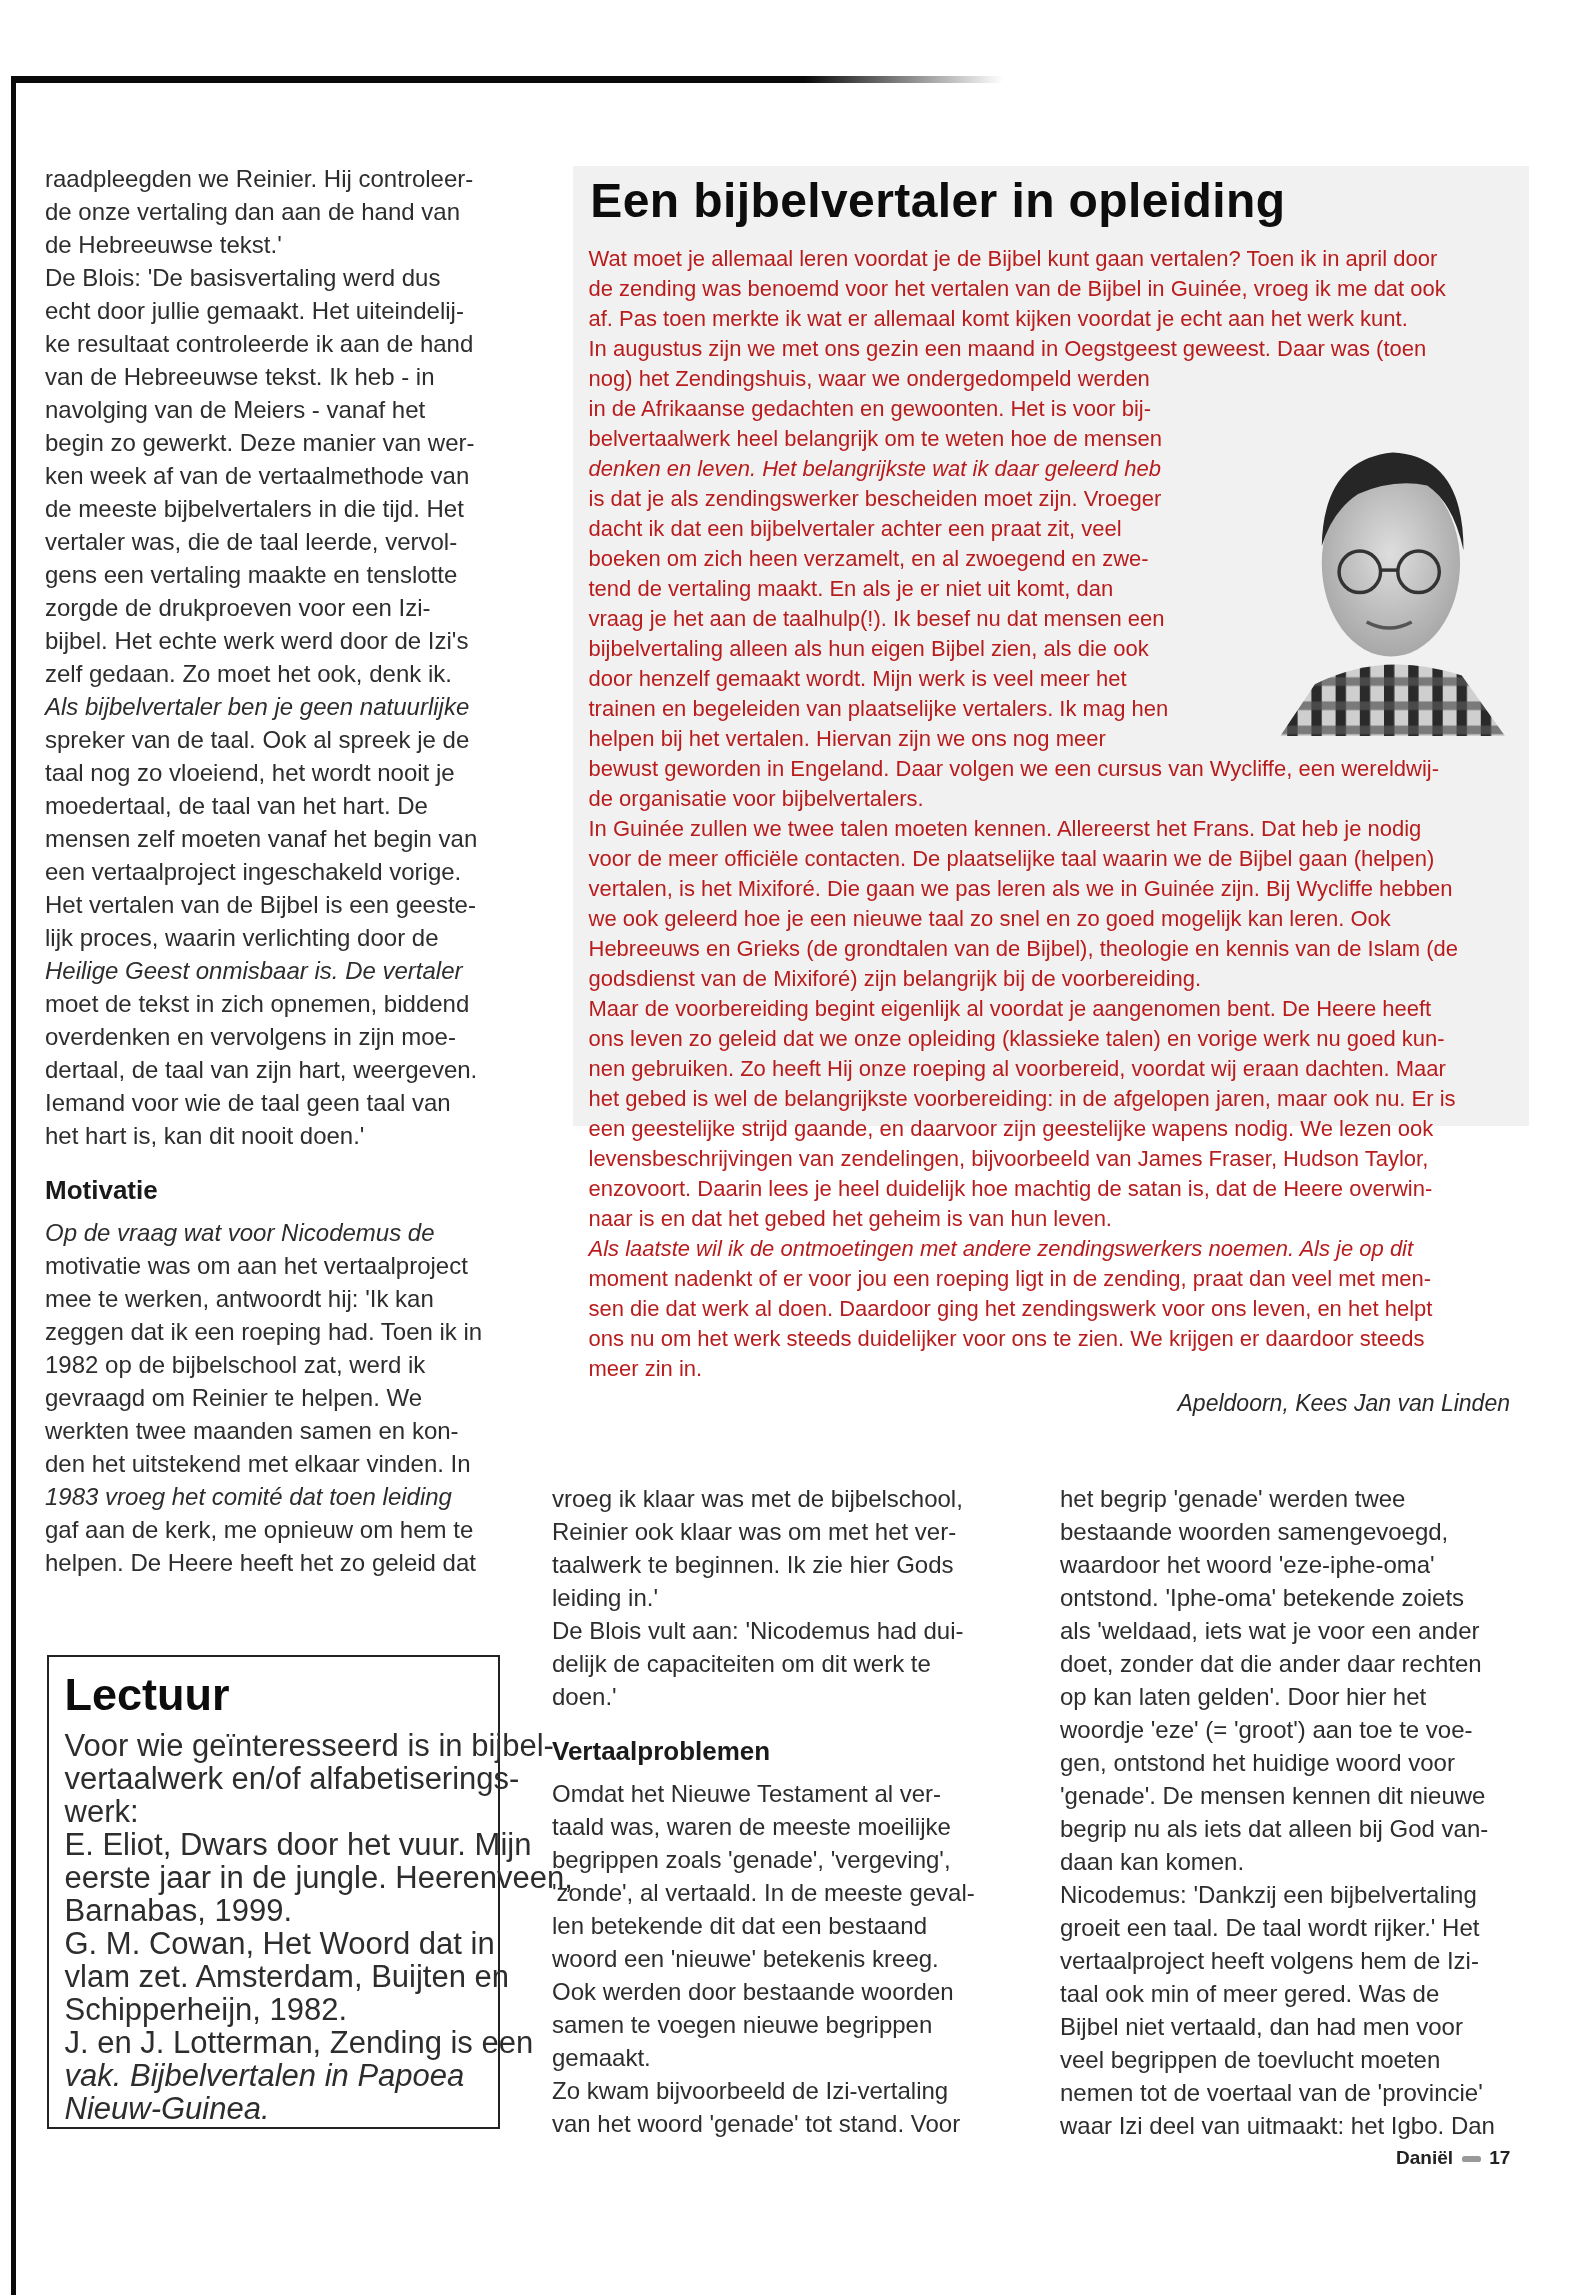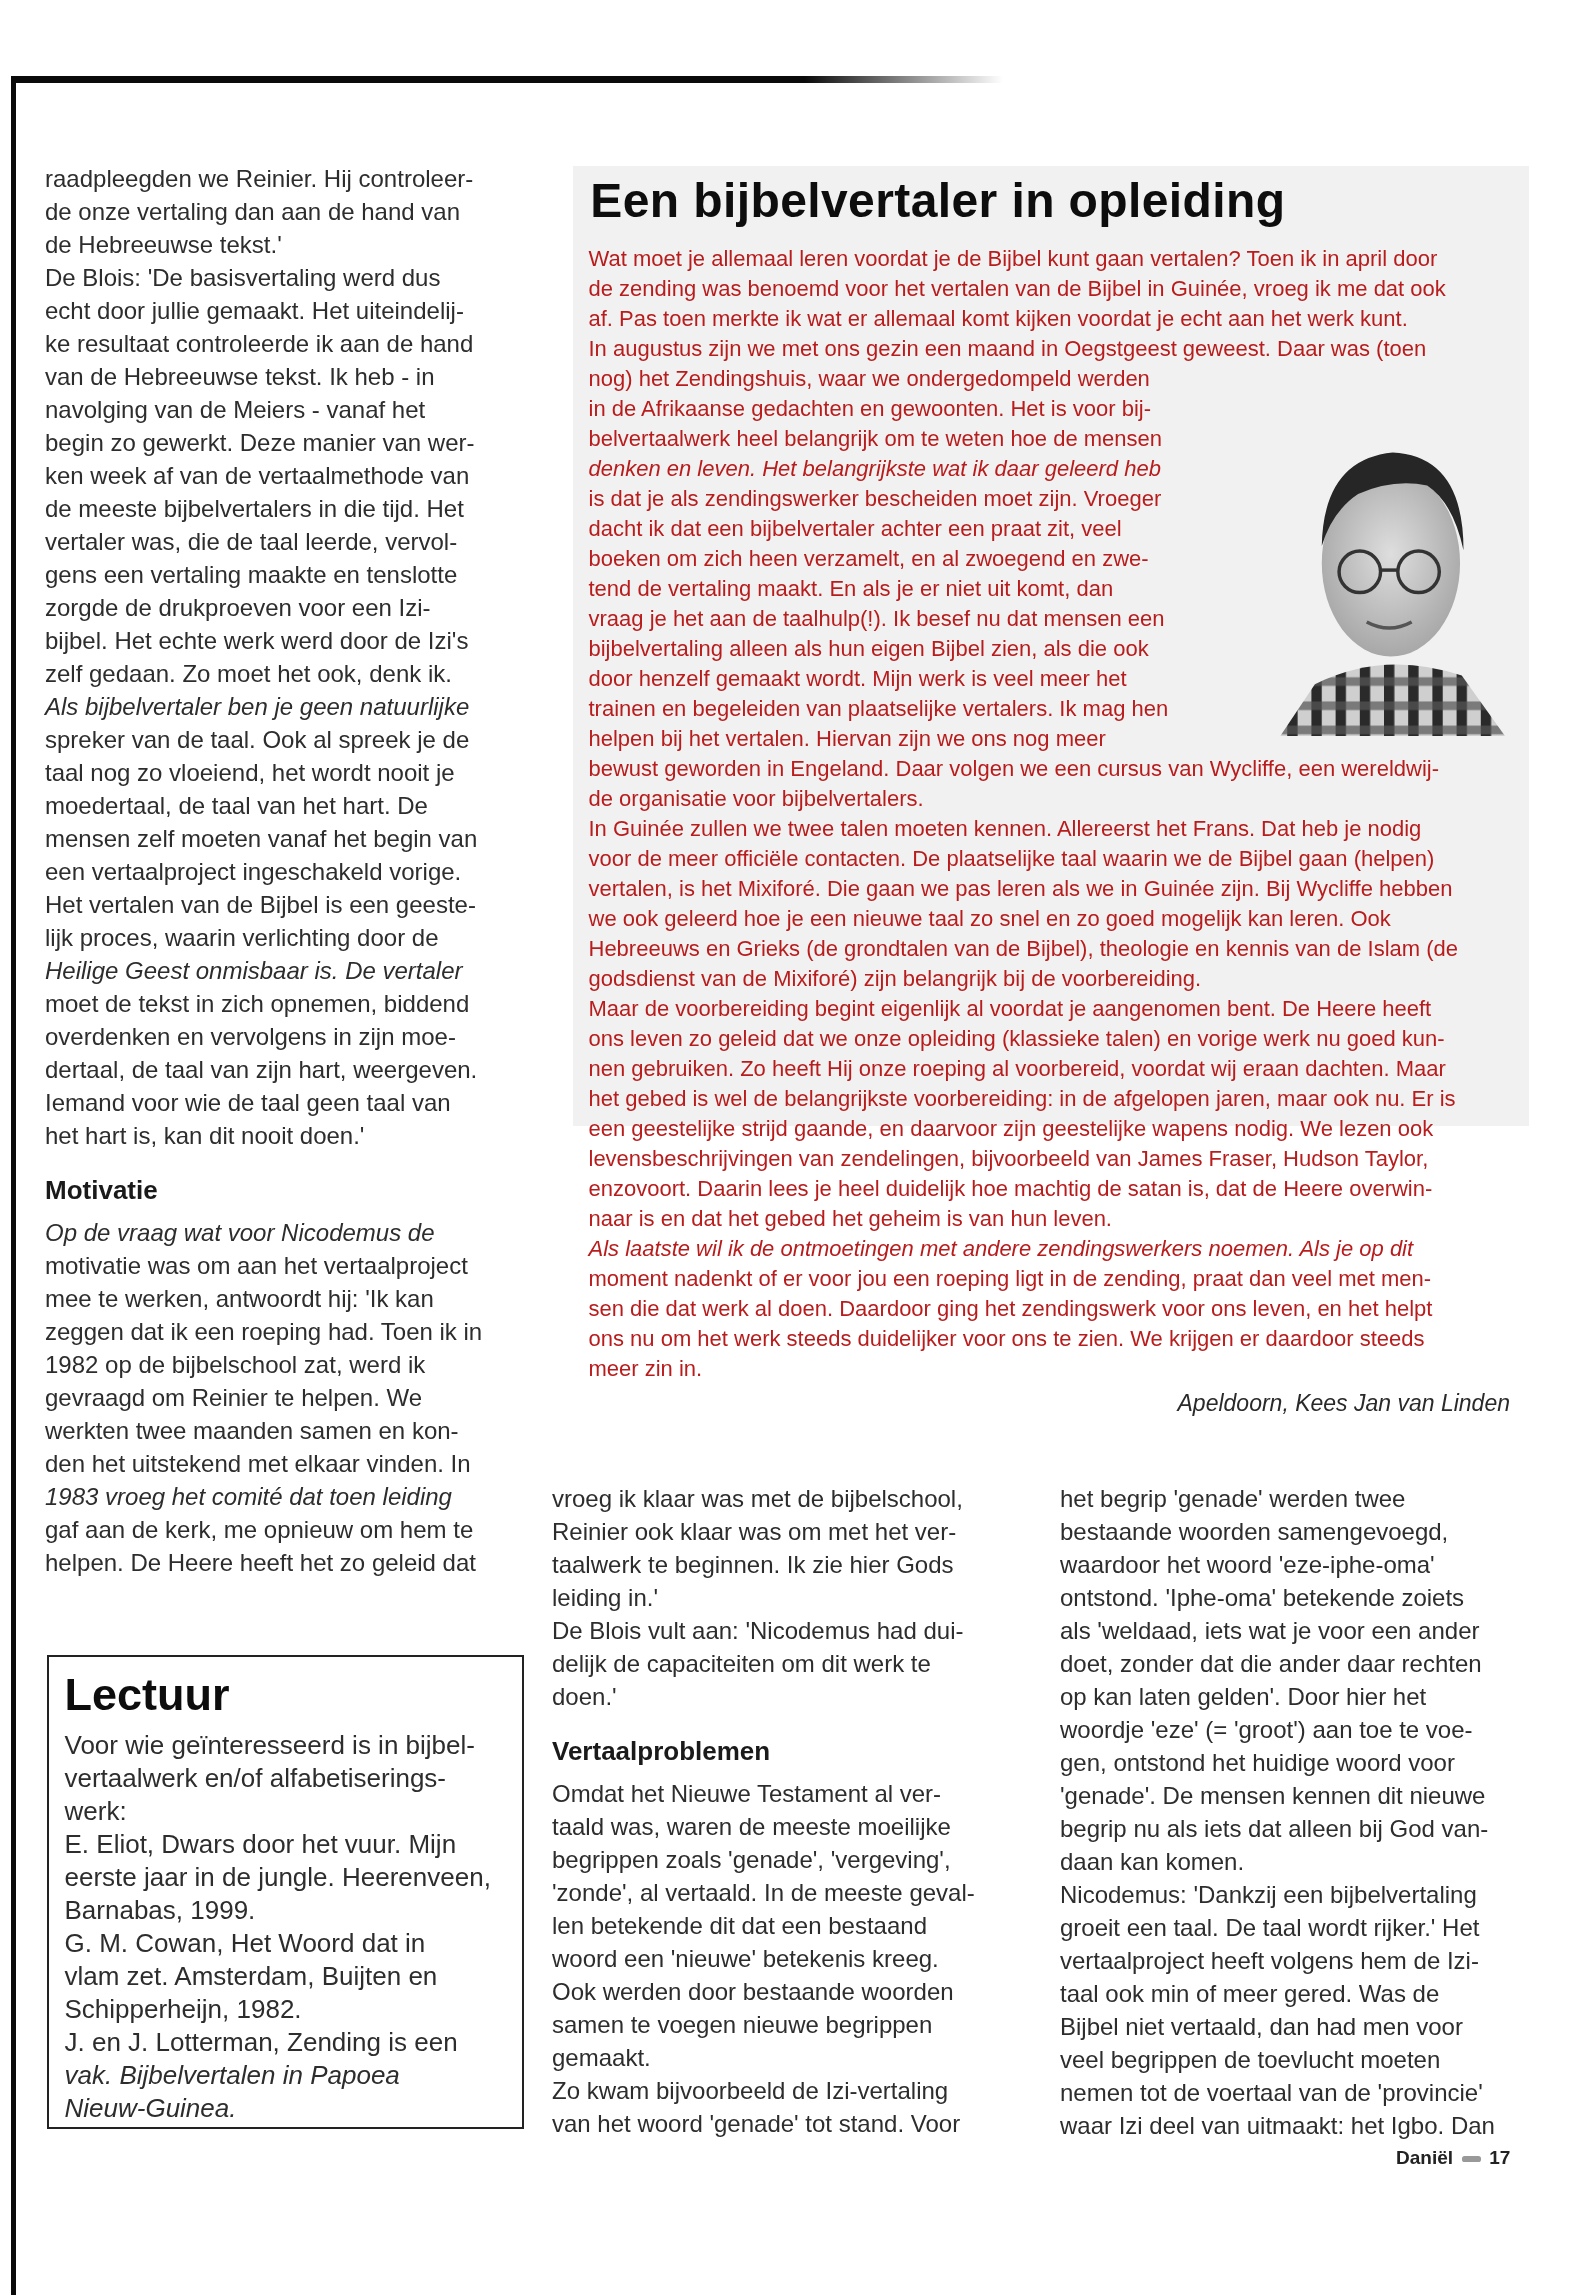--- a/index.html
+++ b/index.html
@@ -38,27 +38,27 @@
   .box-text .line { display: block; white-space: nowrap; }
   .signature {
     position: absolute; right: 19px; top: 1224px; font-style: italic; font-size: 23px; color: #2a2a2a;
   }
   .photo {
     position: absolute; left: 690px; top: 233px; width: 242px; height: 337px;
   }
   
   .lectuur {
     position: absolute; left: 47px; top: 1655px; width: 449px; height: 470px;
-    border: 2.6px solid #222; background: #ffffff; padding-left: 24px;
+    border: 2.6px solid #222; background: #ffffff;
   }
   .lectuur-title {
     position: absolute; left: 15.5px; top: 12px; font-weight: bold; font-size: 45px; color: #0d0d0d;
   }
   .lectuur-text {
-    position: absolute; left: 15.5px; top: 72px; width: 423px; font-size: 26px; line-height: 33px; color: #2d2d2d;
+    position: absolute; left: 15.5px; top: 72px; width: 423px; font-size: 31px; line-height: 33px; color: #2d2d2d;
   }
   .lectuur-text .line { display: block; white-space: nowrap; }
   .footer {
     position: absolute; left: 1396px; top: 2147px; font-size: 19px; font-weight: bold; color: #222;
     white-space: nowrap;
   }
   .footer .dot { display: inline-block; width: 19px; height: 5.2px; background: #999; border-radius: 2.6px; vertical-align: middle; margin: 0 8.6px; }
 </style>
 </head>
 <body>

